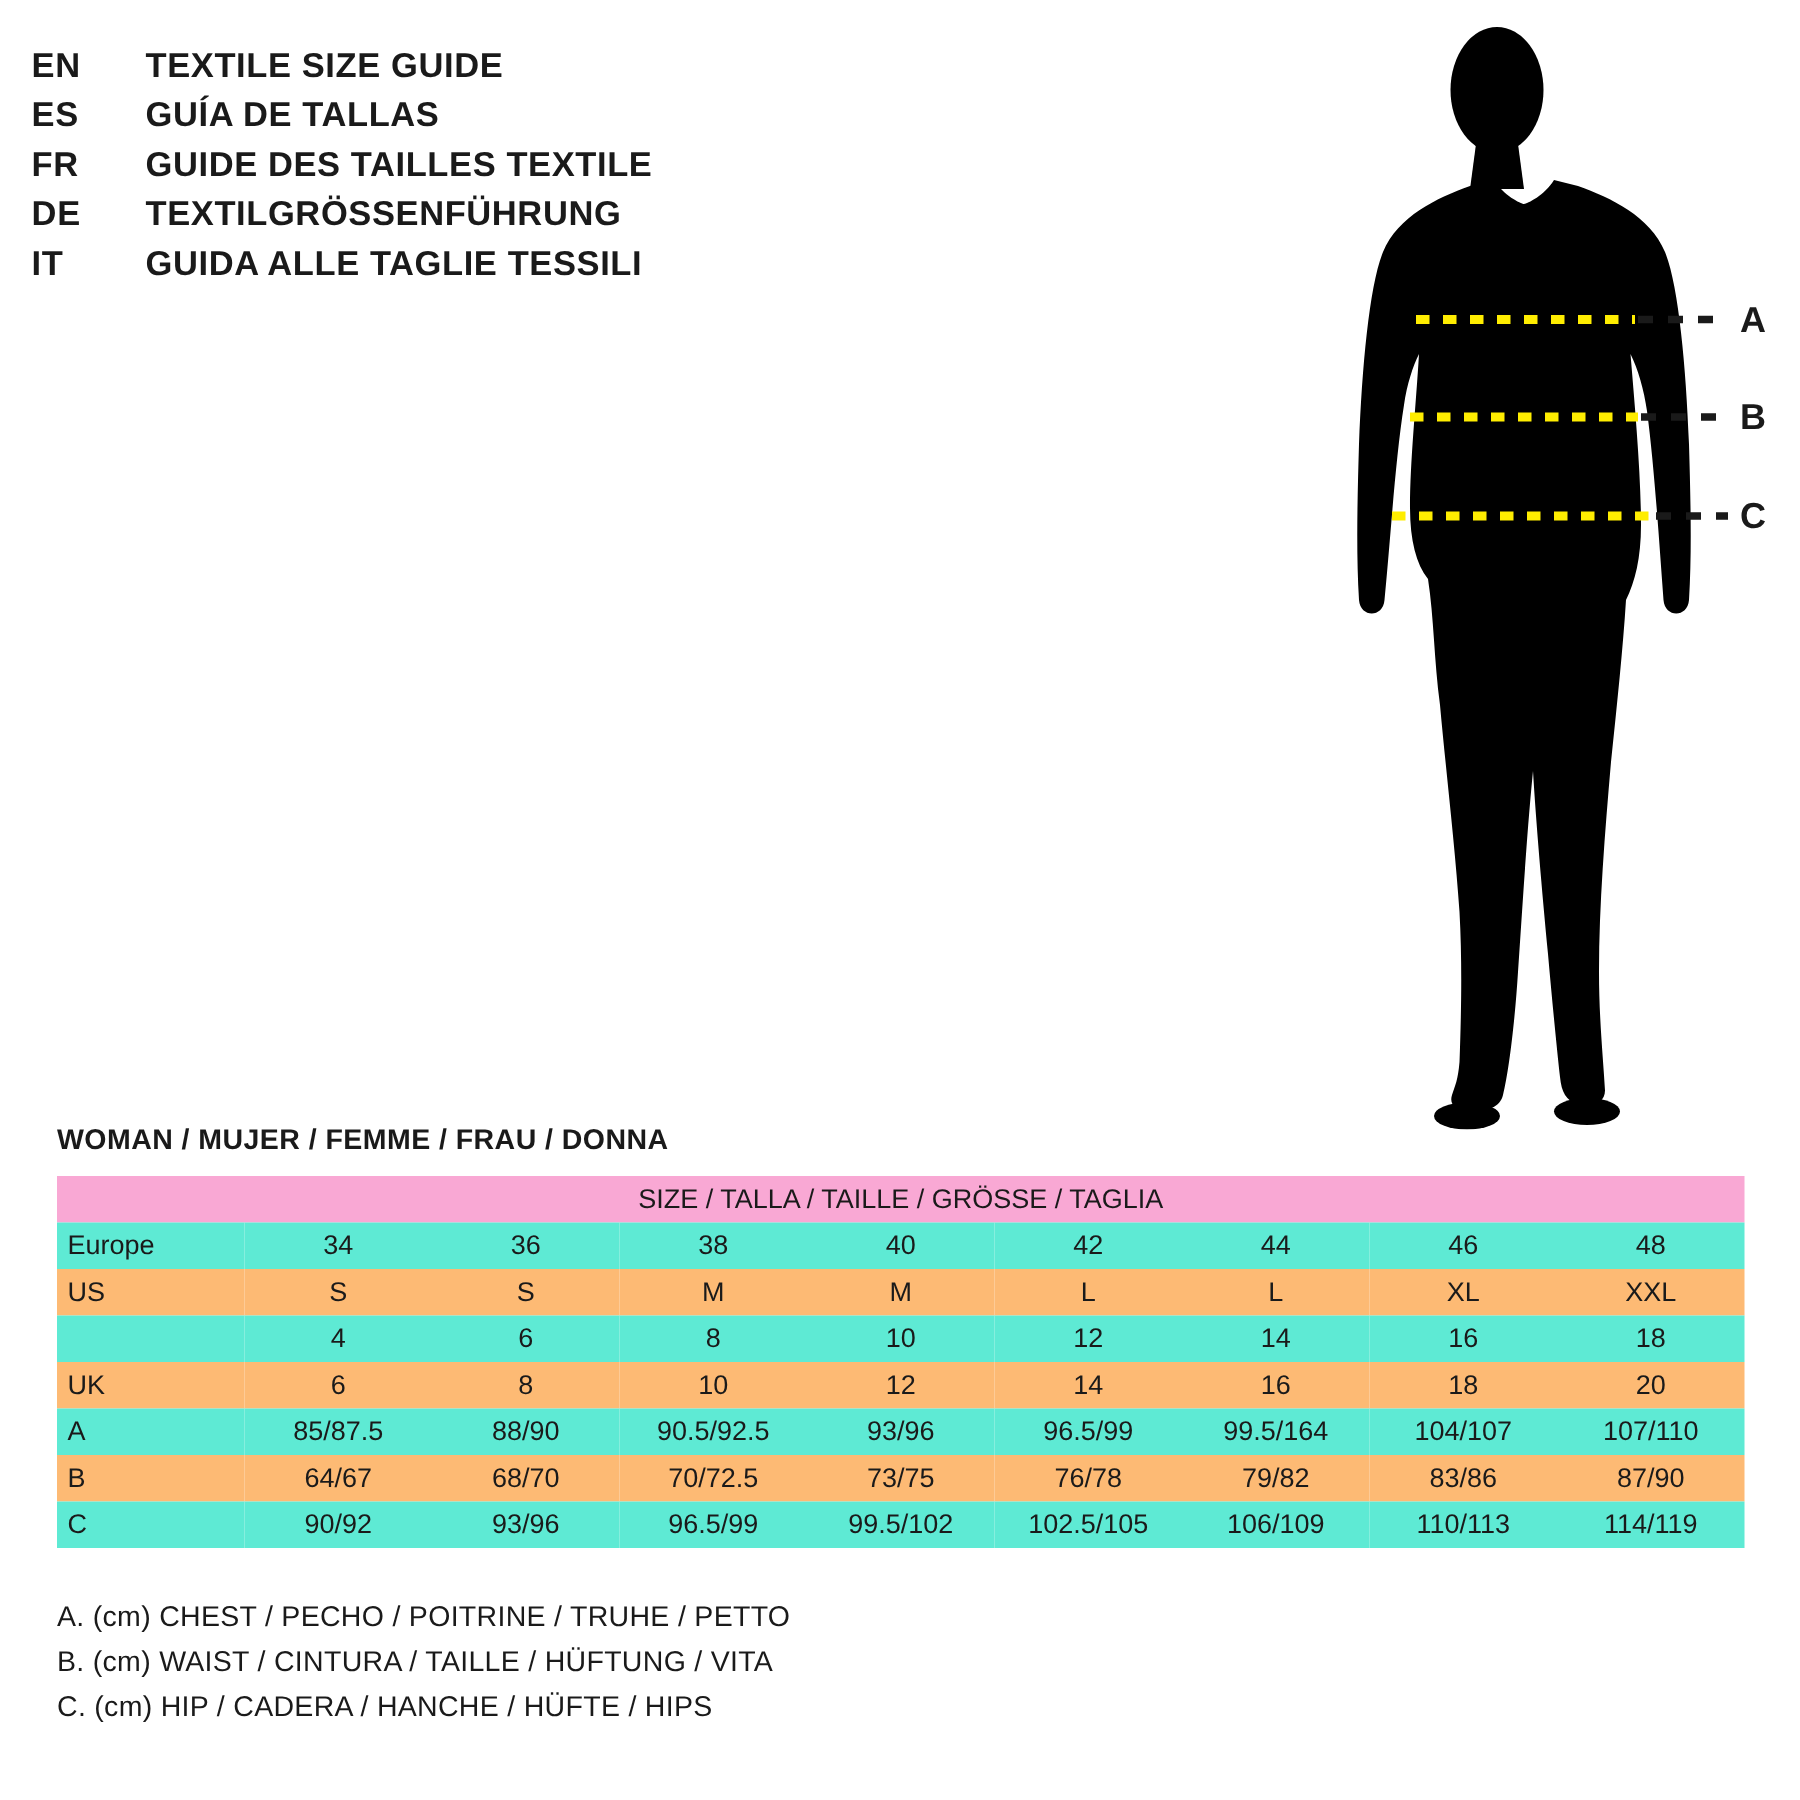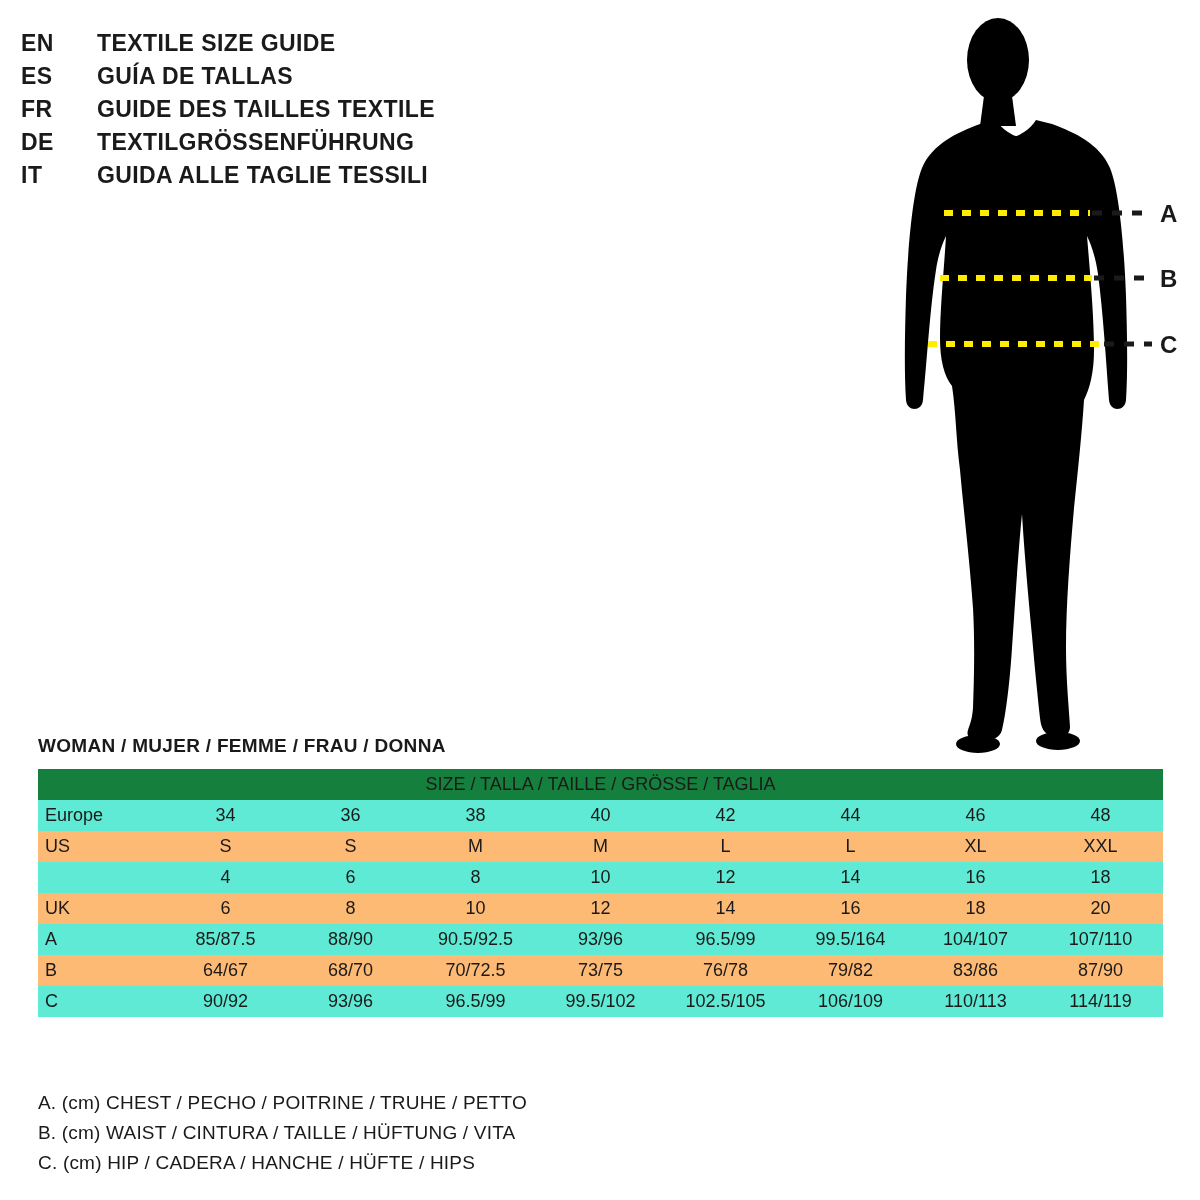--- a/index.html
+++ b/index.html
@@ -59,21 +59,21 @@
   .measure-label {
     position: absolute;
     font-size: 24px;
     font-weight: bold;
     color: #1a1a1a;
   }
 
   
   .table-section {
     position: absolute;
-    top: 735px;
+    top: 750px;
     left: 38px;
     width: 1125px;
   }
   .woman-label {
     font-size: 19px;
     font-weight: bold;
     letter-spacing: 0.3px;
     margin-bottom: 12px;
     color: #1a1a1a;
   }
@@ -83,38 +83,38 @@
     table-layout: fixed;
   }
   table.size-table td, table.size-table th {
     font-size: 18px;
     padding: 5px 0 5px 0;
     text-align: center;
     color: #1a1a1a;
     font-weight: normal;
   }
   .header-row td {
-    background: #15803d;
+    background: #f9a8d4;
     text-align: left;
     padding-left: 7px;
     font-size: 18px;
     font-weight: normal;
   }
   .row-odd td { background: #5eead4; }
   .row-even td { background: #fdba74; }
   .rowlabel {
     text-align: left !important;
     padding-left: 7px !important;
     width: 185px;
   }
 
   
   .legend {
     position: absolute;
-    top: 1088px;
+    top: 1064px;
     left: 38px;
     width: 900px;
   }
   .legend-line {
     font-size: 19px;
     letter-spacing: 0.2px;
     line-height: 30px;
     color: #1a1a1a;
   }
 </style>

